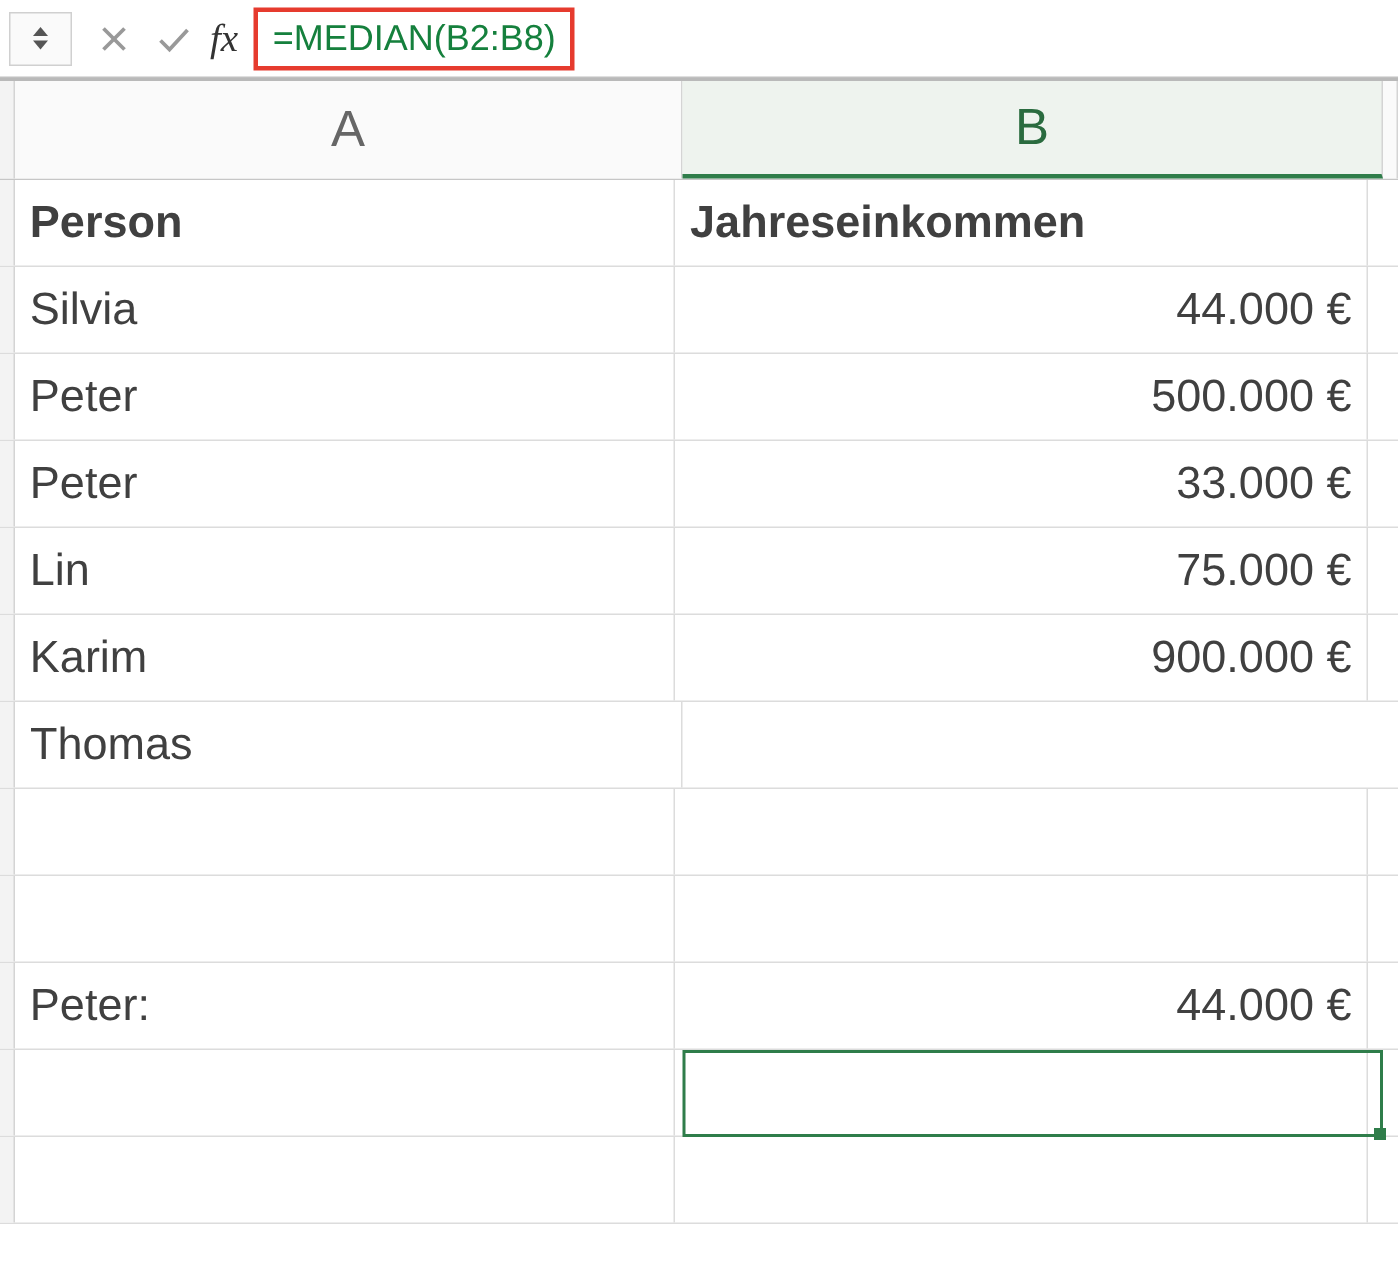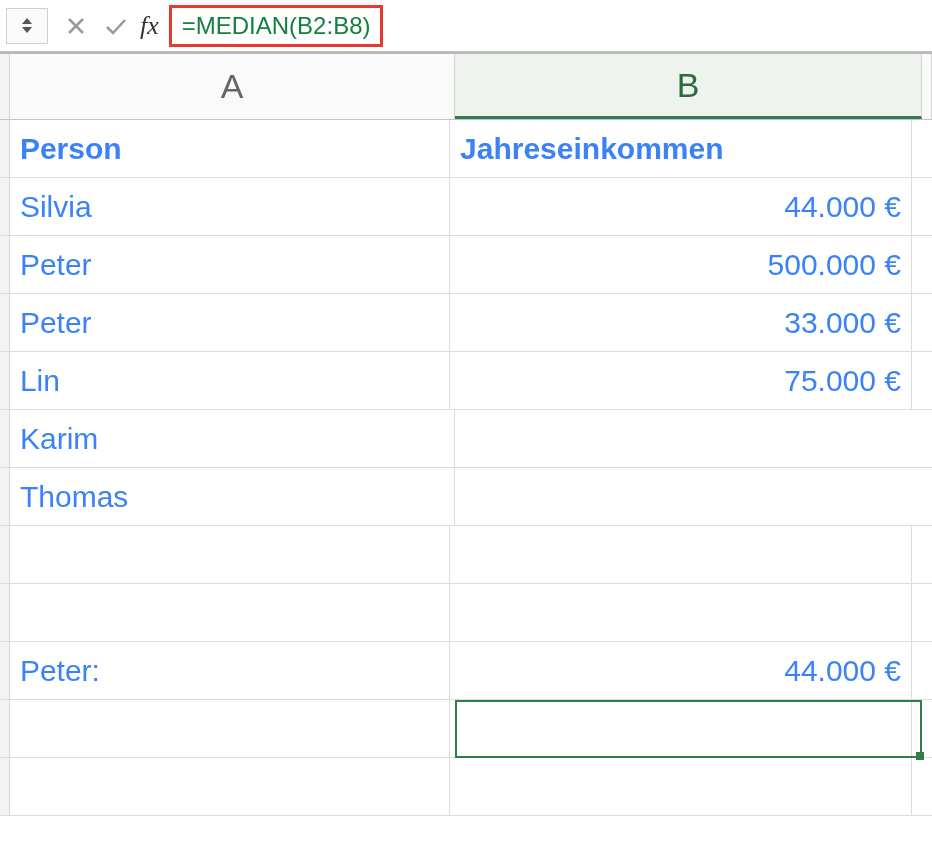--- a/index.html
+++ b/index.html
@@ -106,21 +106,21 @@
       border-bottom: 1px solid #dcdcdc;
     }
     .rh {
       width: 10px;
       border-right: 1px solid #d4d4d4;
       background: #f3f3f3;
     }
     .cell {
       padding: 8px 10px;
       font-size: 30px;
-      color: #3b82f6;
+      color: #404040;
       border-right: 1px solid #dcdcdc;
       display: flex;
       align-items: center;
       overflow: hidden;
     }
     .cell.ca { width: 445px; }
     .cell.cb { width: 467px; justify-content: flex-end; }
     .cell.bold { font-weight: 700; }
     .cell.hleft { justify-content: flex-start; }
     .tail { flex:1; border-right:none; }
@@ -197,20 +197,21 @@
   </div>
   <div class="grid-row">
     <div class="rh"></div>
     <div class="cell ca">Lin</div>
     <div class="cell cb">75.000 €</div>
     <div class="cell tail"></div>
   </div>
   <div class="grid-row">
     <div class="rh"></div>
     <div class="cell ca">Karim</div>
+    <div class="cell cb">900.000 €</div>
     <div class="cell tail"></div>
   </div>
   <div class="grid-row">
     <div class="rh"></div>
     <div class="cell ca">Thomas</div>
     <div class="cell tail"></div>
   </div>
 
   <div class="grid-row">
     <div class="rh"></div>

